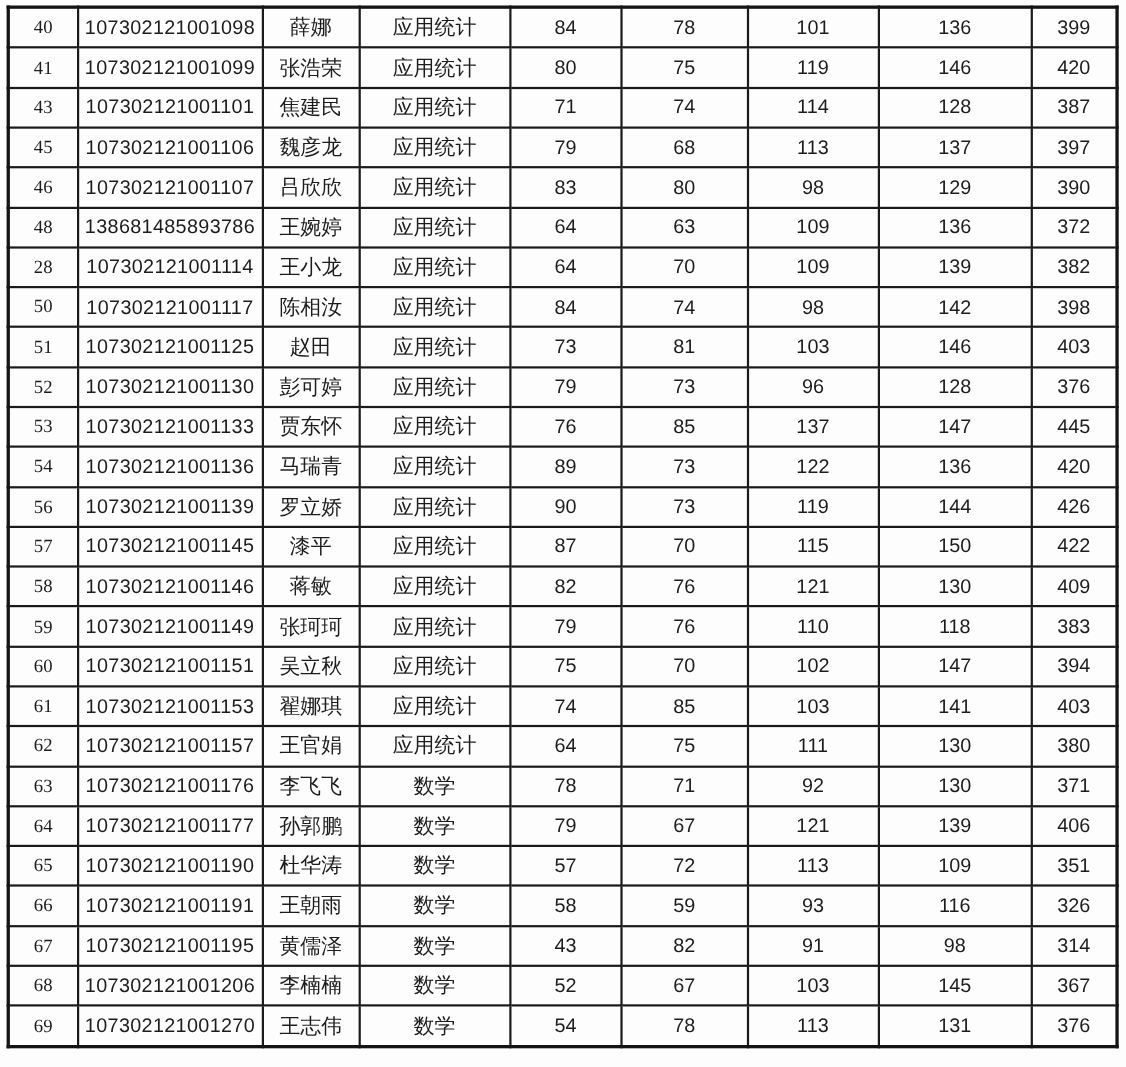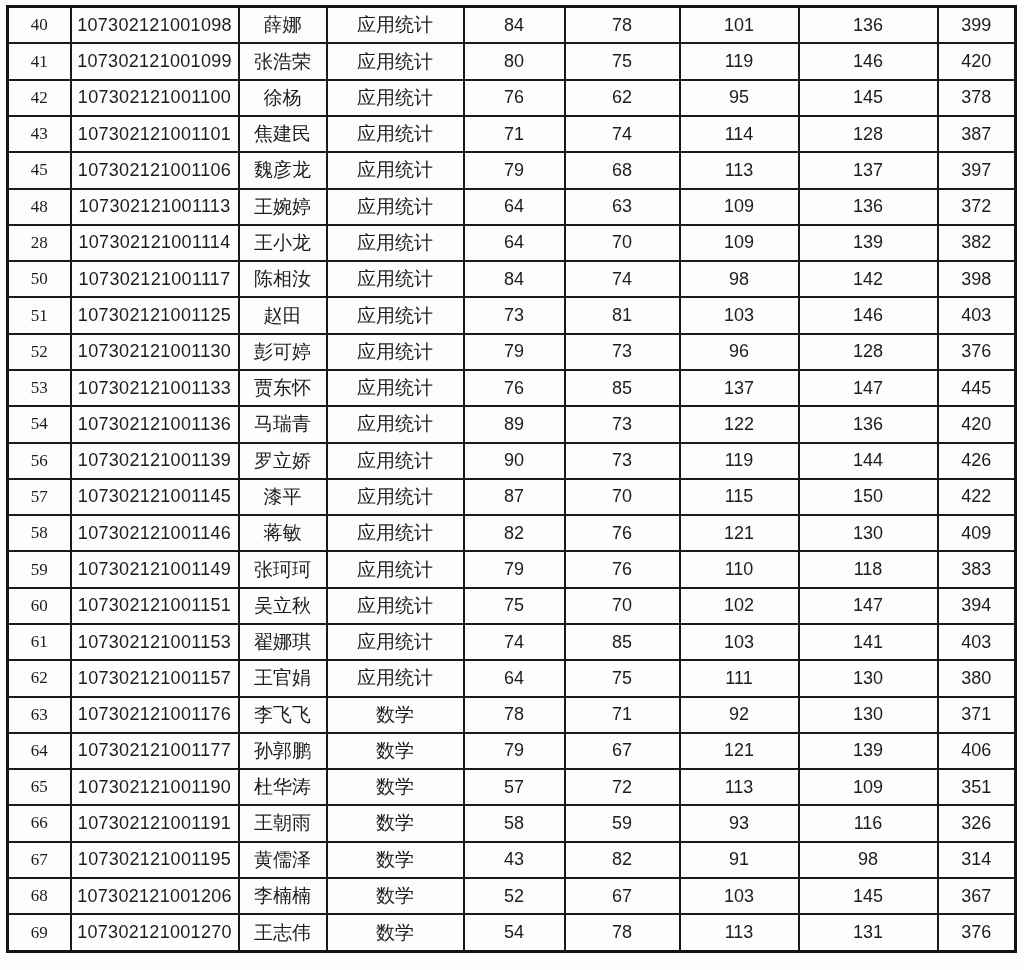--- a/index.html
+++ b/index.html
@@ -81,31 +81,20 @@
           <td class="c1">107302121001099</td>
           <td class="c2">张浩荣</td>
           <td class="c3">应用统计</td>
           <td class="c4">80</td>
           <td class="c5">75</td>
           <td class="c6">119</td>
           <td class="c7">146</td>
           <td class="c8">420</td>
         </tr>
         <tr>
-          <td class="c0">42</td>
-          <td class="c1">107302121001100</td>
-          <td class="c2">徐杨</td>
-          <td class="c3">应用统计</td>
-          <td class="c4">76</td>
-          <td class="c5">62</td>
-          <td class="c6">95</td>
-          <td class="c7">145</td>
-          <td class="c8">378</td>
-        </tr>
-        <tr>
           <td class="c0">43</td>
           <td class="c1">107302121001101</td>
           <td class="c2">焦建民</td>
           <td class="c3">应用统计</td>
           <td class="c4">71</td>
           <td class="c5">74</td>
           <td class="c6">114</td>
           <td class="c7">128</td>
           <td class="c8">387</td>
         </tr>
@@ -114,22 +103,33 @@
           <td class="c1">107302121001106</td>
           <td class="c2">魏彦龙</td>
           <td class="c3">应用统计</td>
           <td class="c4">79</td>
           <td class="c5">68</td>
           <td class="c6">113</td>
           <td class="c7">137</td>
           <td class="c8">397</td>
         </tr>
         <tr>
+          <td class="c0">46</td>
+          <td class="c1">107302121001107</td>
+          <td class="c2">吕欣欣</td>
+          <td class="c3">应用统计</td>
+          <td class="c4">83</td>
+          <td class="c5">80</td>
+          <td class="c6">98</td>
+          <td class="c7">129</td>
+          <td class="c8">390</td>
+        </tr>
+        <tr>
           <td class="c0">48</td>
-          <td class="c1">107302121001113</td>
+          <td class="c1">138681485893786</td>
           <td class="c2">王婉婷</td>
           <td class="c3">应用统计</td>
           <td class="c4">64</td>
           <td class="c5">63</td>
           <td class="c6">109</td>
           <td class="c7">136</td>
           <td class="c8">372</td>
         </tr>
         <tr>
           <td class="c0">28</td>

